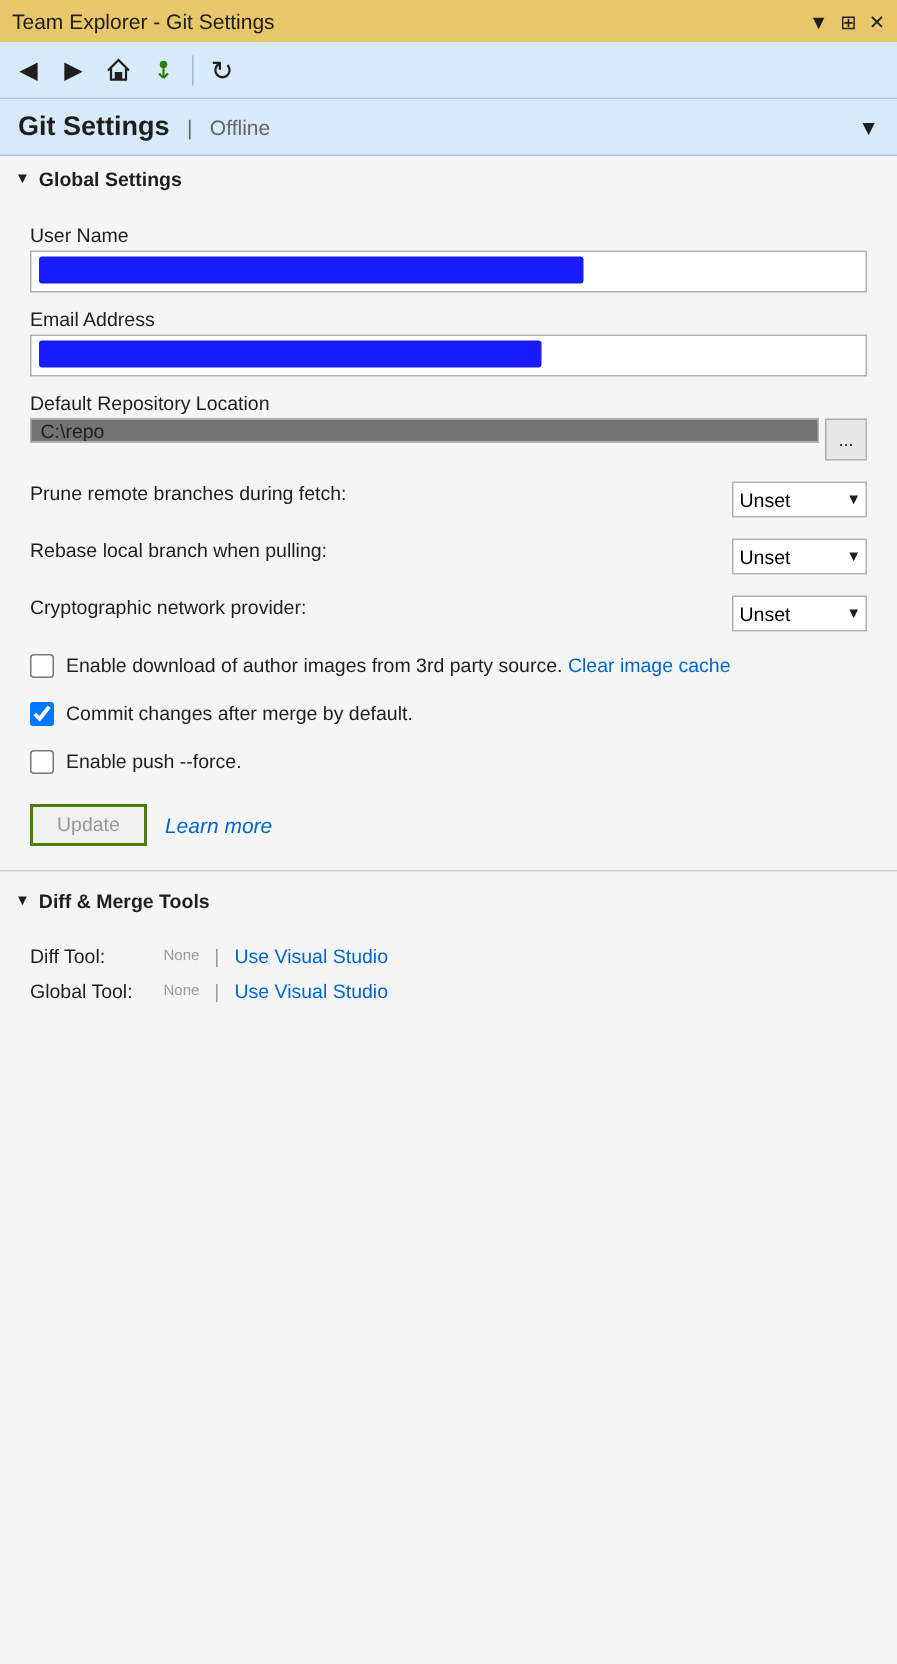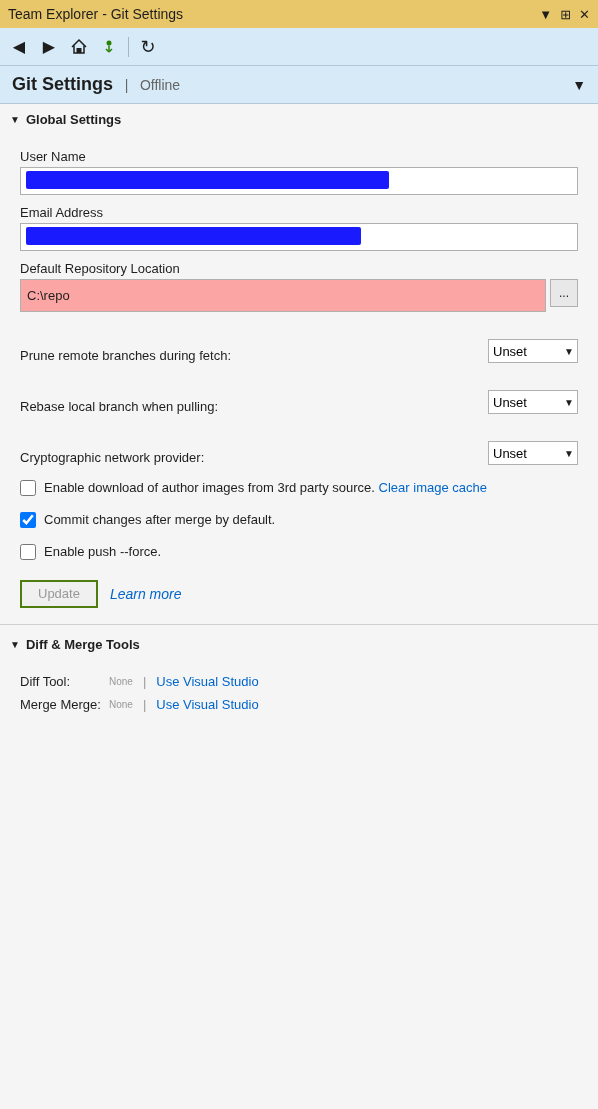--- a/index.html
+++ b/index.html
@@ -158,23 +158,23 @@
     }
 
     
     .repo-location-row {
       display: flex;
       gap: 4px;
       margin-top: 3px;
     }
     .repo-location-input {
       flex: 1;
-      height: 33px;
+      height: 16px;
       border: 1px solid #b0b0b0;
-      background: #fca5a5;
+      background: #737373;
       padding: 2px 6px;
       font-size: 13px;
       color: #1e1e1e;
       outline: none;
     }
     .browse-btn {
       width: 28px;
       height: 28px;
       border: 1px solid #b0b0b0;
       background: #e8e8e8;
@@ -182,23 +182,23 @@
       font-size: 12px;
       display: flex;
       align-items: center;
       justify-content: center;
       color: #1e1e1e;
     }
 
     
     .dropdown-row {
       display: flex;
-      align-items: flex-end;
+      align-items: flex-start;
       justify-content: space-between;
-      margin-top: 27px;
+      margin-top: 14px;
     }
     .dropdown-label {
       font-size: 13px;
       color: #1e1e1e;
       flex: 1;
     }
     .dropdown-wrapper {
       position: relative;
       display: flex;
       align-items: center;
@@ -437,20 +437,20 @@
   <div class="diff-merge-body">
 
     <div class="tool-row">
       <span class="tool-row-label">Diff Tool:</span>
       <span class="tool-row-value">None</span>
       <span class="tool-row-separator" style="margin: 0 6px;">|</span>
       <a class="link-text">Use Visual Studio</a>
     </div>
 
     <div class="tool-row">
-      <span class="tool-row-label">Merge Merge:</span>
+      <span class="tool-row-label">Global Tool:</span>
       <span class="tool-row-value">None</span>
       <span class="tool-row-separator" style="margin: 0 6px;">|</span>
       <a class="link-text">Use Visual Studio</a>
     </div>
   </div>
 
 </div>
 
 </body></html>

